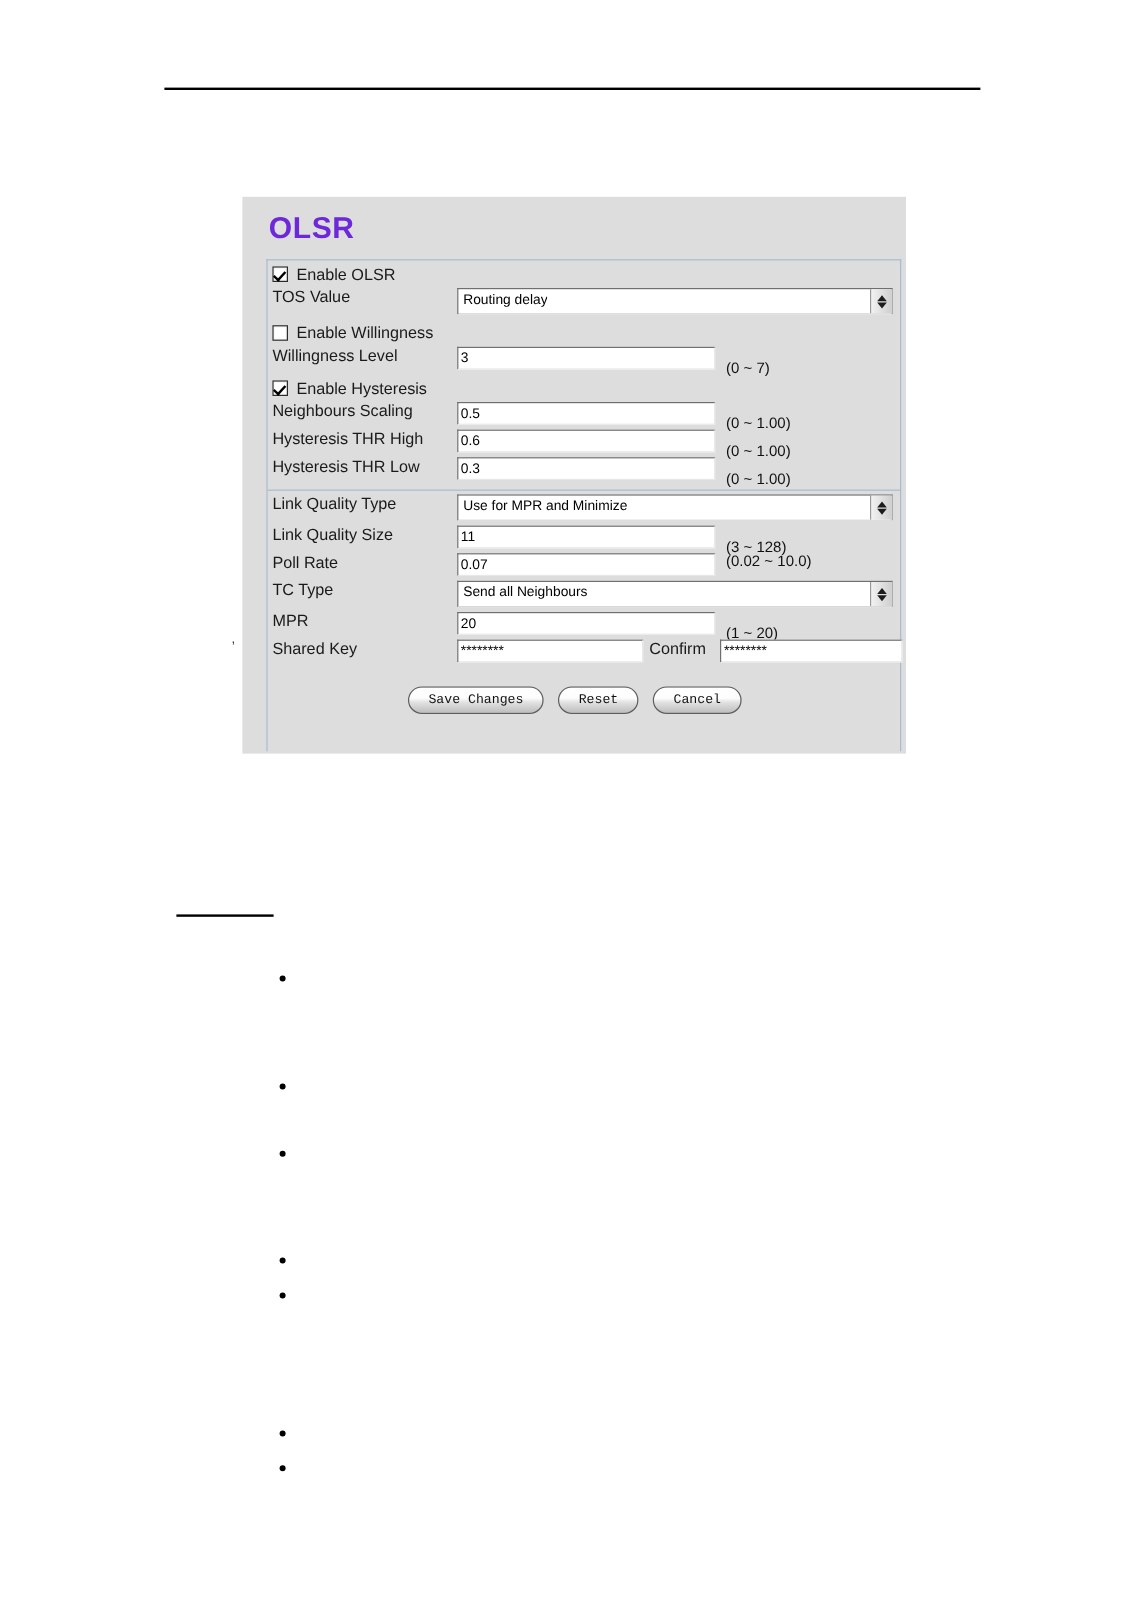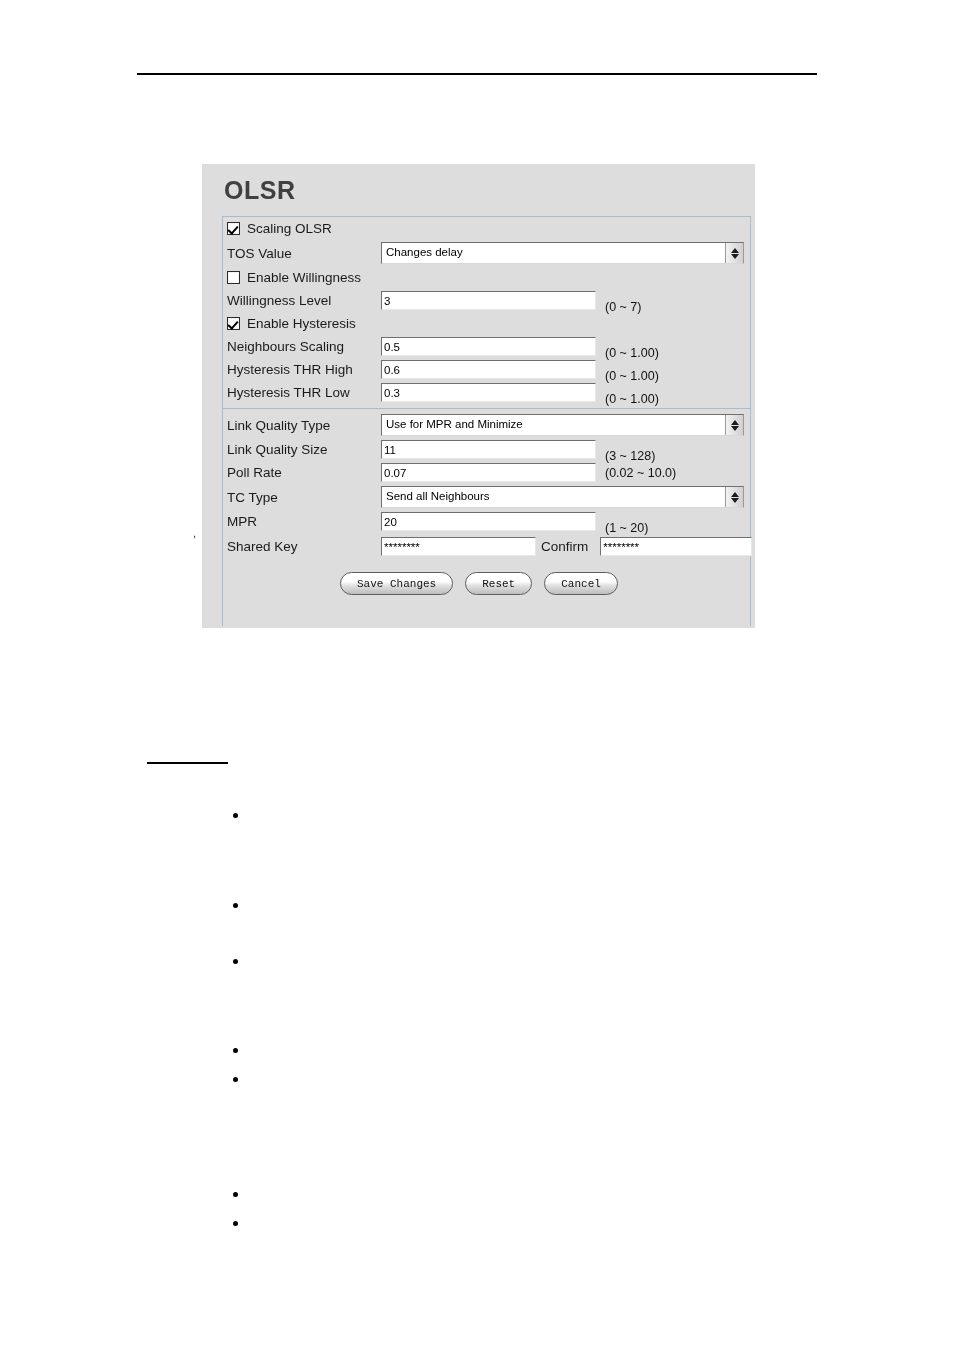--- a/index.html
+++ b/index.html
@@ -59,21 +59,21 @@
     background: #dddddd;
     box-sizing: border-box;
   }
   .panel-title {
     position: absolute;
     left: 22px;
     top: 12px;
     font-size: 25px;
     font-weight: bold;
     letter-spacing: 0.5px;
-    color: #404040;
+    color: #6d28d9;
     font-family: "Liberation Sans", sans-serif;
   }
 
   .fieldset {
     position: absolute;
     left: 20px;
     top: 52px;
     width: 529px;
     height: 410px;
     border: 1px solid #a8bcce;
@@ -86,21 +86,20 @@
     left: 0;
     top: 0;
     width: 100%;
   }
 
   
   .row {
     position: relative;
     height: 23px;
     display: flex;
-    align-items: center;
   }
   .row.tall { height: 26px; }
 
   .label {
     width: 158px;
     flex: 0 0 158px;
     font-size: 13.5px;
     color: #1a1a1a;
     padding-left: 4px;
     box-sizing: border-box;
@@ -273,27 +272,27 @@
 
 <div class="olsr-panel">
 
   <div class="panel-title">OLSR</div>
 
   <div class="fieldset">
     <div class="form-rows">
 
       <div class="cb-row">
         <div class="checkbox checked"></div>
-        <span class="cb-label">Scaling OLSR</span>
+        <span class="cb-label">Enable OLSR</span>
       </div>
 
       <div class="row tall">
         <div class="label">TOS Value</div>
         <div class="select-box">
-          <span class="select-value">Changes delay</span>
+          <span class="select-value">Routing delay</span>
           <span class="spinner">
             <span class="arrow-up"></span>
             <span class="arrow-down"></span>
           </span>
         </div>
       </div>
 
       <div class="cb-row">
         <div class="checkbox"></div>
         <span class="cb-label">Enable Willingness</span>

